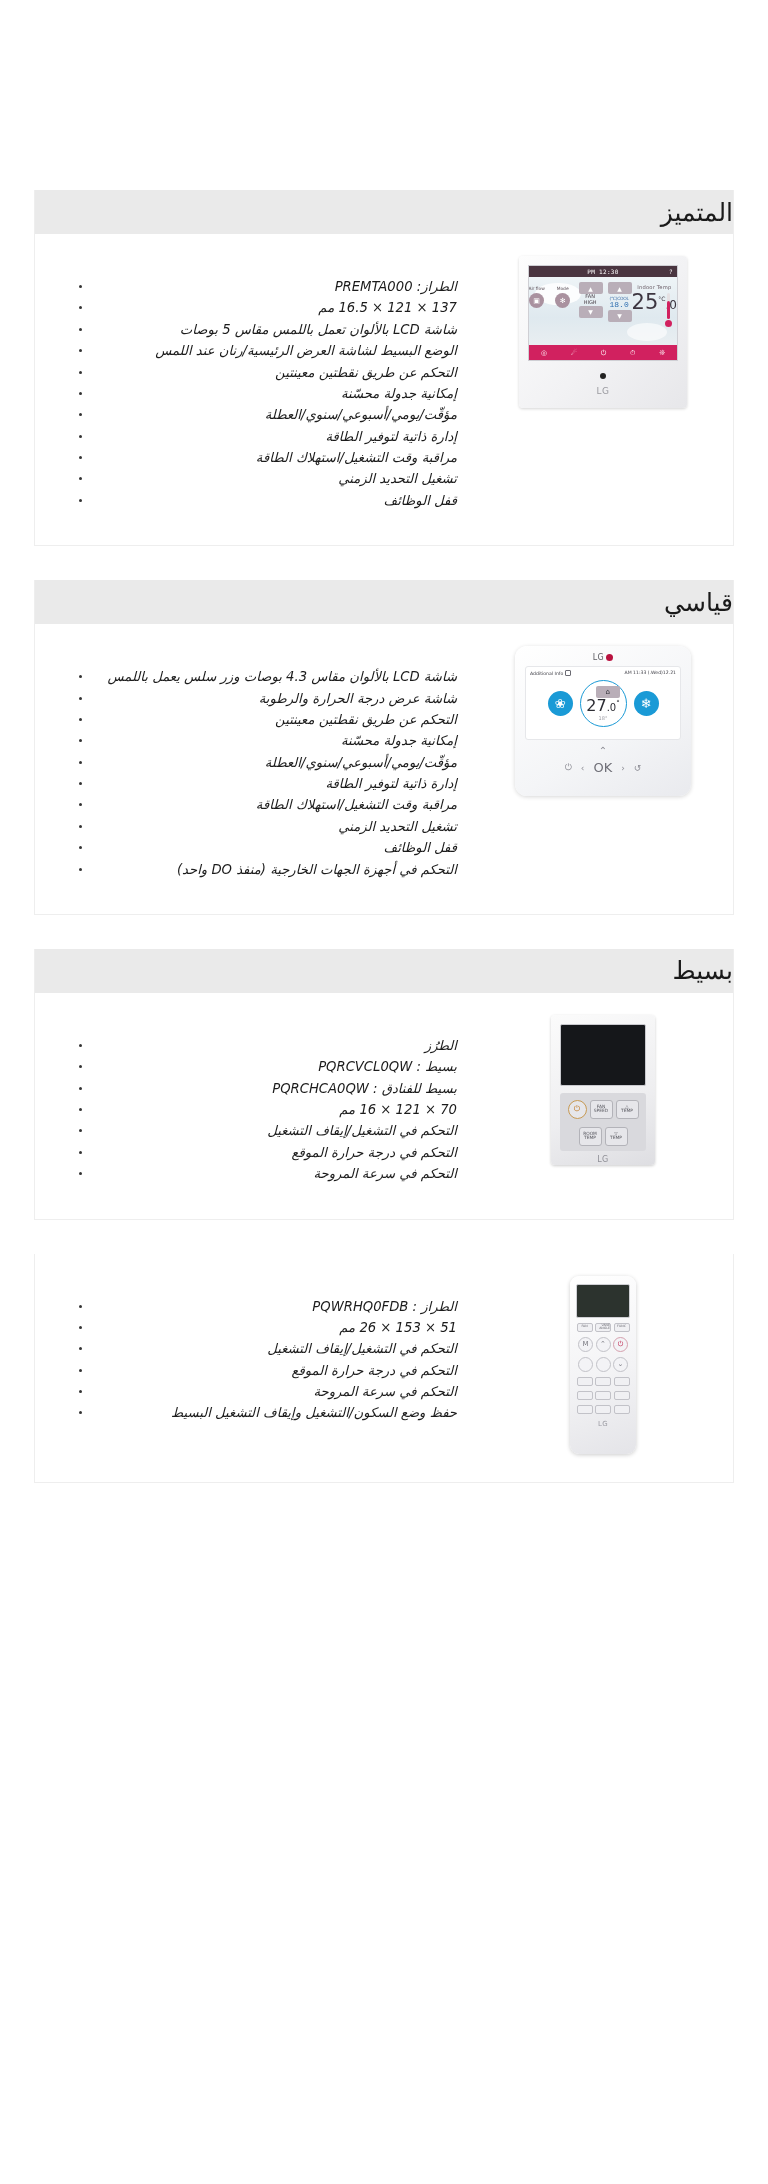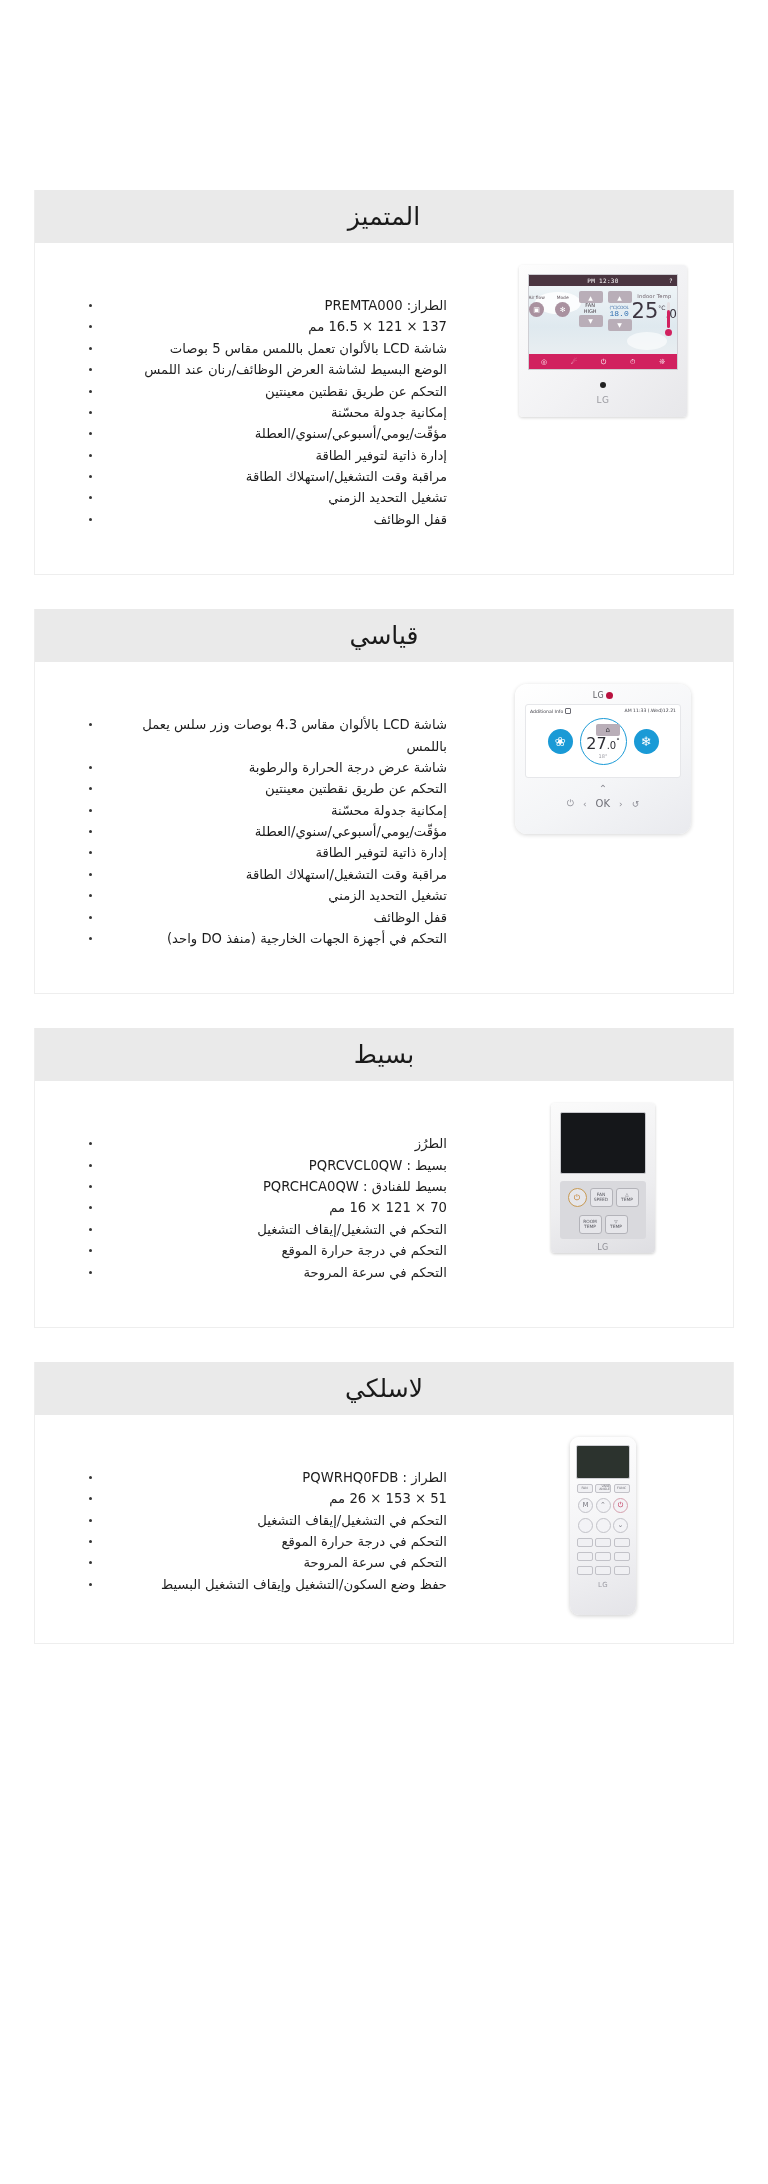--- a/index.html
+++ b/index.html
@@ -14,24 +14,24 @@
 
   .section {
     width: 700px;
     margin: 0 auto 34px auto;
     background: #ffffff;
     border: 1px solid #eeeeee;
     border-top: none;
   }
   .section-header {
     background: #eaeaea;
-    height: 53px;
+    height: 44px;
     display: flex;
     align-items: center;
-    justify-content: center;
+    font-family: Liberation Serif, serif;
   }
   .section-title {
     font-size: 25px;
     color: #1a1a1a;
     font-weight: 400;
     letter-spacing: 0;
     line-height: 1;
   }
   .section-body {
     display: flex;
@@ -47,22 +47,23 @@
     justify-content: center;
     align-items: flex-start;
     padding-top: 4px;
   }
   .spec-col {
     flex: 1 1 auto;
     padding: 18px 10px 0 30px;
   }
   ul.specs {
     list-style: none;
-    margin: 16px;
+    margin: 6px;
     padding: 0;
+    font-style: italic;
   }
   ul.specs li {
     position: relative;
     font-size: 13.2px;
     line-height: 1.62;
     color: #1c1c1c;
     text-align: right;
     padding-left: 26px;
     padding-right: 0;
   }
@@ -168,21 +169,21 @@
     width:47px;height:47px;border-radius:50%;
     border:1.6px solid #1a9ad6; display:flex;flex-direction:column;
     align-items:center;justify-content:center;
   }
   .std-dial .big{font-size:16px;color:#2d2d34;line-height:1;}
   .std-dial .big sup{font-size:7px;}
   .std-dial .big .arw{font-size:7px;color:#2d2d34;}
   .std-dial .sub{font-size:5px;color:#9c9ca4;margin-top:1px;}
   .std-nav{ text-align:center; font-size:10px; color:#8d8d95; margin-top:5px;}
   .std-keys{ display:flex; justify-content:center; align-items:center; gap:9px; margin-top:4px; font-size:9px; color:#8d8d95;}
-  .std-keys .ok{ font-size:10px; color:#6f6f77;}
+  .std-keys .ok{ font-size:13px; color:#6f6f77;}
   .std-keys .pw{ color:#8d8d95;}
 
   
   .simple{
     width: 104px; height: 150px;
     background: linear-gradient(160deg,#fbfbfb 0%,#eeeef0 60%,#dedee2 100%);
     border-radius: 4px;
     box-shadow: 0 1px 3px rgba(0,0,0,.2);
     padding: 9px 9px 0 9px;
   }
@@ -288,21 +289,21 @@
         </div>
         <div class="prem-dot"></div>
         <div class="prem-lg">LG</div>
       </div>
     </div>
     <div class="spec-col">
       <ul class="specs">
         <li>الطراز: PREMTA000</li>
         <li>137 × 121 × 16.5 مم</li>
         <li>شاشة LCD بالألوان تعمل باللمس مقاس 5 بوصات</li>
-        <li>الوضع البسيط لشاشة العرض الوظائف/رنان عند اللمس</li>
+        <li>الوضع البسيط لشاشة العرض الرئيسية/رنان عند اللمس</li>
         <li>التحكم عن طريق نقطتين معينتين</li>
         <li>إمكانية جدولة محسّنة</li>
         <li>مؤقّت/يومي/أسبوعي/سنوي/العطلة</li>
         <li>إدارة ذاتية لتوفير الطاقة</li>
         <li>مراقبة وقت التشغيل/استهلاك الطاقة</li>
         <li>تشغيل التحديد الزمني</li>
         <li>قفل الوظائف</li>
       </ul>
     </div>
   </div>
@@ -400,23 +401,20 @@
         <li>70 × 121 × 16 مم</li>
         <li>التحكم في التشغيل/إيقاف التشغيل</li>
         <li>التحكم في درجة حرارة الموقع</li>
         <li>التحكم في سرعة المروحة</li>
       </ul>
     </div>
   </div>
 </div>
 
 <div class="section">
-  <div class="section-header">
-    <div class="section-title">لاسلكي</div>
-  </div>
   <div class="section-body">
     <div class="device-col">
       <div class="wl">
         <div class="wl-screen"></div>
         <div class="wl-row">
           <div class="wkey">FUNC</div>
           <div class="wkey">VANE ANGLE</div>
           <div class="wkey">FAN</div>
         </div>
         <div class="wl-row">

